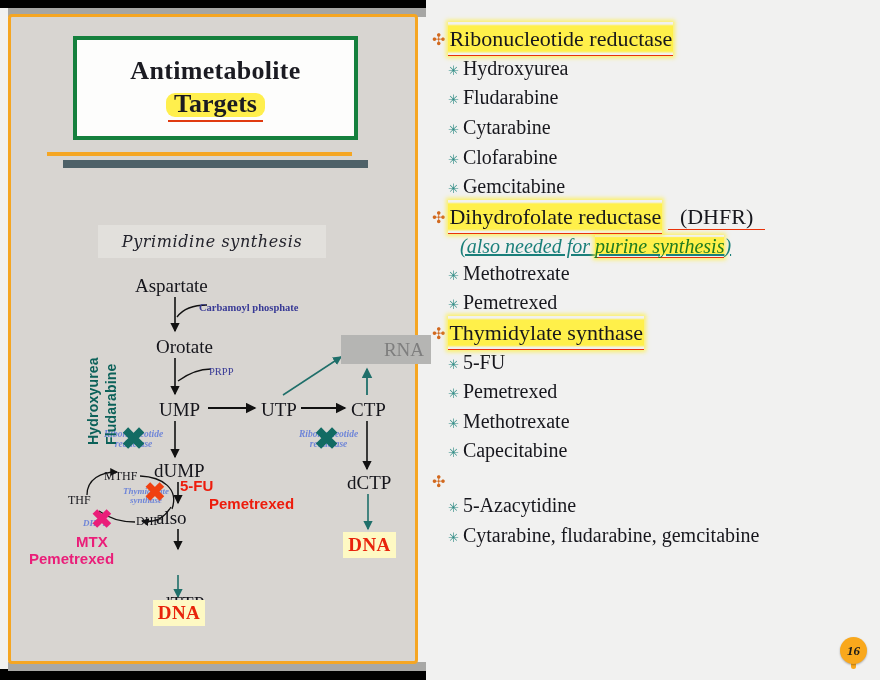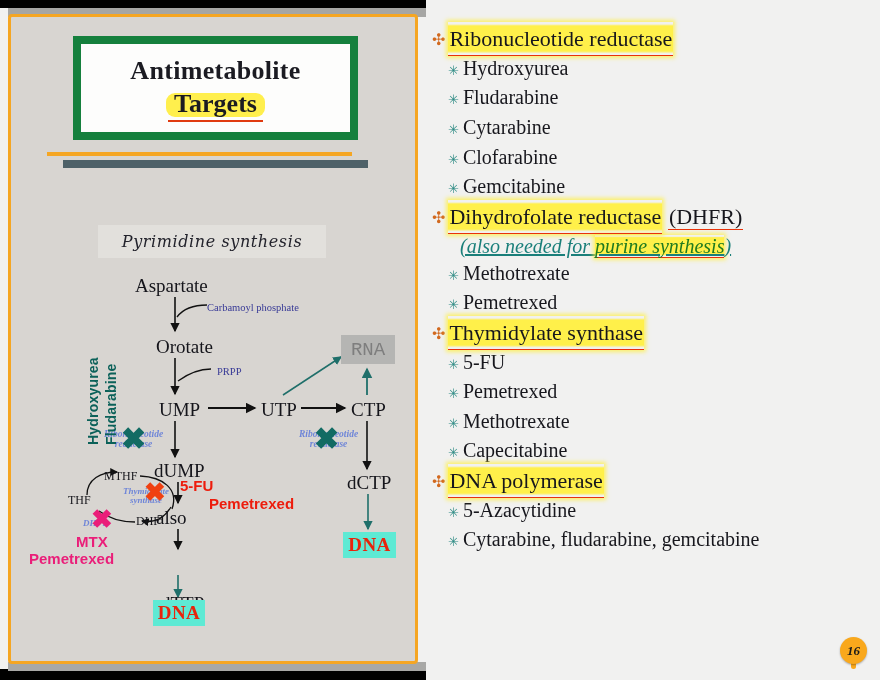--- a/index.html
+++ b/index.html
@@ -28,21 +28,21 @@
     background:#d8d5d1;
     border:3px solid #f5a623;
     border-radius:4px;
     box-sizing:border-box;
   }
 
   
   #title-box{
     position:absolute;left:62px;top:19px;width:285px;height:104px;
     background:#fdfdfc;
-    border:8px solid #15803d;
+    border:4px solid #15803d;
     box-sizing:border-box;
     display:flex;flex-direction:column;align-items:center;justify-content:center;
   }
   #title-line1{
     font-size:26px;font-weight:bold;color:#1b1b22;letter-spacing:0.3px;
     line-height:1.05;
   }
   #title-line2-wrap{position:relative;margin-top:4px;}
   #title-line2{
     position:relative;z-index:2;
@@ -89,43 +89,43 @@
   #n-mthf{left:93px;top:452px;font-size:12px;}
   #n-thf{left:57px;top:476px;font-size:12px;}
   #n-dhf{left:125px;top:497px;font-size:12px;}
 
   
   .cofactor{
     position:absolute;
     font-family:"Liberation Serif", serif;
     color:#383a96;font-size:10.5px;white-space:nowrap;
   }
-  #c-carbamoyl{left:196px;top:285px;}
-  #c-prpp{left:206px;top:349px;}
+  #c-carbamoyl{left:188px;top:285px;font-weight:bold;}
+  #c-prpp{left:198px;top:349px;}
 
   
   .enz{
     position:absolute;
     font-family:"Liberation Serif", serif;
     font-style:italic;font-weight:bold;
     color:#6f86d8;font-size:9.5px;line-height:1.05;text-align:center;white-space:nowrap;
   }
   #e-rr1{left:93px;top:413px;}
   #e-rr2{left:288px;top:413px;}
   #e-ts{left:112px;top:470px;font-size:9px;}
   #e-dhfr{left:72px;top:502px;font-size:9px;}
 
   
   #box-rna{
     position:absolute;left:330px;top:318px;width:54px;height:29px;
     background:#b5b5b3;display:flex;align-items:center;justify-content:center;
-    font-size:19px;color:#7e7e7e;font-family:Liberation Mono, monospace;
+    font-size:19px;color:#7e7e7e;font-family:Liberation Serif, serif;padding-left:36px;
   }
   .box-dna{
-    position:absolute;background:#5eead4;
+    position:absolute;background:#fef9c3;
     display:flex;align-items:center;justify-content:center;
     font-size:19px;font-weight:bold;color:#e8240c;
     font-family:"Liberation Serif", serif;letter-spacing:0.5px;
   }
   #box-dna1{left:142px;top:583px;width:52px;height:26px;}
   #box-dna2{left:332px;top:515px;width:53px;height:26px;}
 
   
   .vert{
     position:absolute;
@@ -181,21 +181,21 @@
     line-height:1.22;
   }
   .hl{
     position:relative;z-index:2;
     background:linear-gradient(to bottom, rgba(255,240,60,0) 6%, #fff04a 12%, #fff04a 88%, rgba(255,240,60,0) 96%);
     box-shadow:0 0 4px 2px rgba(255,240,60,0.75);
     border-bottom:1.6px solid #e8320a;
     padding:4px 1px;
     text-align:right;
   }
-  .plain-u{border-bottom:1.6px solid #e8320a;padding:0 1px;}
+  .plain-u{border-bottom:1.6px solid #e8320a;padding:0 12px;}
   .subnote{
     font-style:italic;font-size:20px;color:#1a7f7a;
     margin:0 0 3px 28px;white-space:nowrap;line-height:1.2;text-decoration:underline;
   }
   .subnote .greenhl{
     color:#1f7a1f;
     background:linear-gradient(to bottom, rgba(255,240,60,0) 6%, #fff04a 12%, #fff04a 88%, rgba(255,240,60,0) 96%);
     box-shadow:0 0 4px 2px rgba(255,240,60,0.7);
     border-bottom:1.6px solid #e8320a;
   }
@@ -399,21 +399,20 @@
         <span class="b2">✳</span>
         <span class="l2text">Methotrexate</span>
       </div>
     <div class="lvl2">
         <span class="b2">✳</span>
         <span class="l2text">Capecitabine</span>
       </div>
 
     <div class="lvl1">
       <span class="b1">✣</span>
-      <span class="l1text"><span class="hl">DNA polymerase</span></span>
     </div>
     <div class="lvl2">
         <span class="b2">✳</span>
         <span class="l2text">5-Azacytidine</span>
       </div>
     <div class="lvl2">
         <span class="b2">✳</span>
         <span class="l2text">Cytarabine, fludarabine, gemcitabine</span>
       </div>
   </div>

